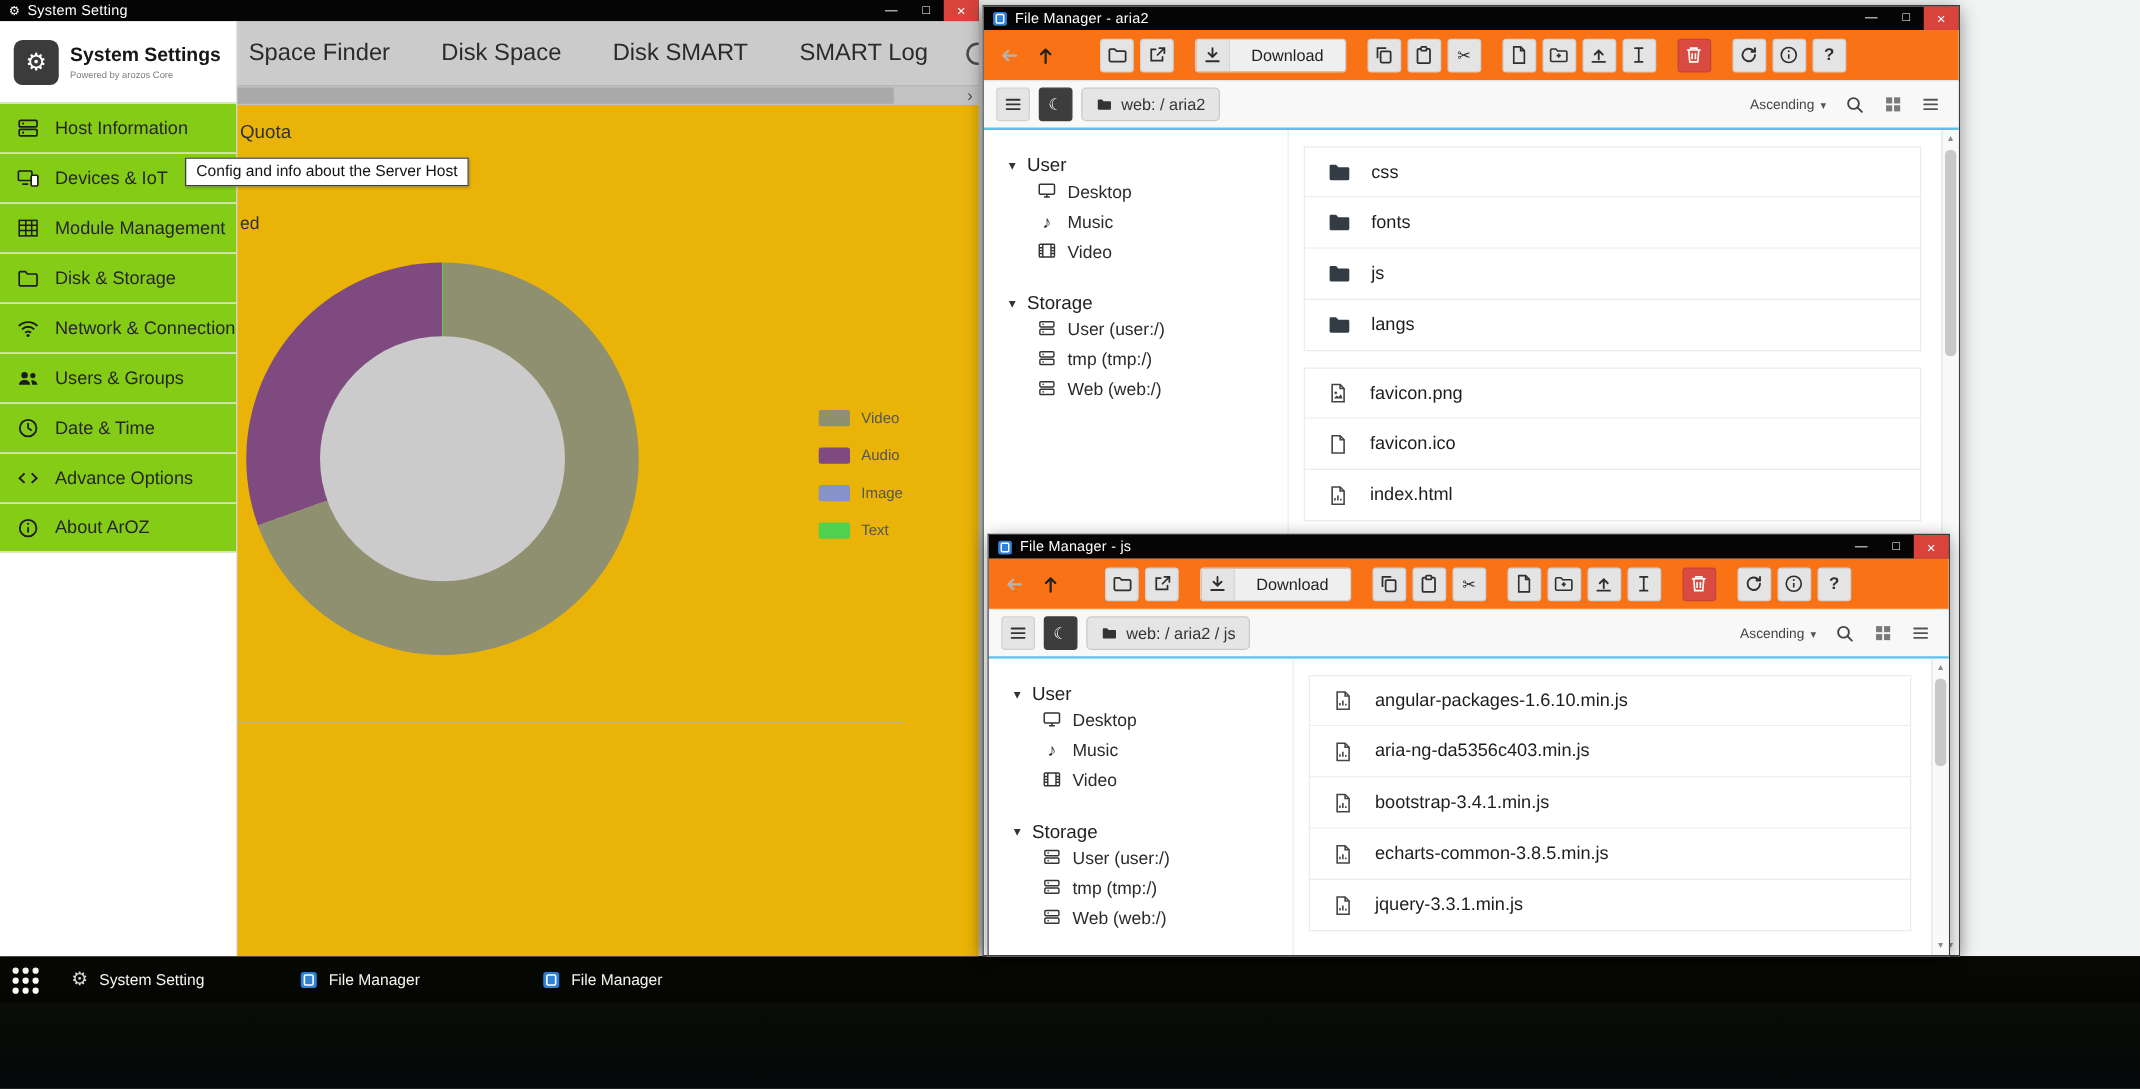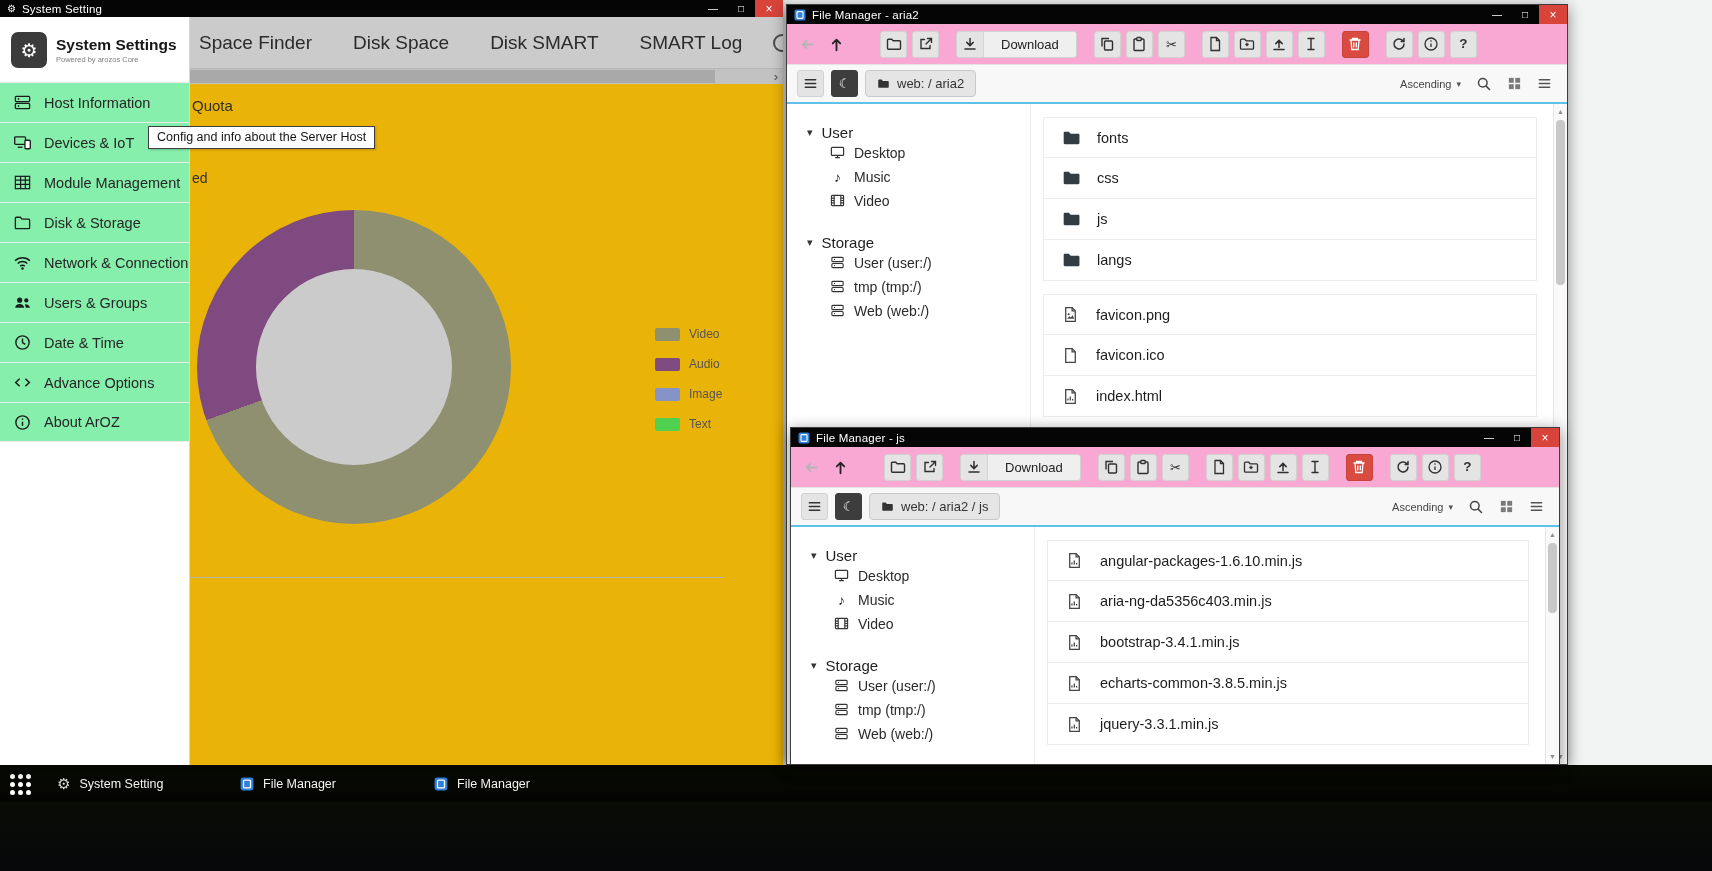--- a/index.html
+++ b/index.html
@@ -24,21 +24,21 @@
 
   
   #win-settings{left:0;top:0;width:783px;height:765px;background:#cbcbcb;z-index:1}
   #win-settings .titlebar{height:17px}
   .ss-body{display:flex;height:748px}
   .ss-sidebar{width:190px;flex:none;background:#fff;border-right:1px solid #d7d7d7}
   .ss-logo{display:flex;align-items:center;gap:9px;padding:15px 10px 14px 11px}
   .ss-logo-badge{width:36px;height:36px;flex:none;background:#3b3b3b;border-radius:7px;display:flex;align-items:center;justify-content:center;color:#fff;font-size:19px}
   .ss-logo-title{font-size:15.5px;color:#161616;font-weight:bold}
   .ss-logo-sub{font-size:7.5px;color:#7c7c7c;margin-top:1px}
-  .ss-menu-item{height:40px;display:flex;align-items:center;gap:12px;padding-left:12px;border-top:1px solid #ececec;font-size:14.5px;color:#262626;background:#86efac;cursor:default}
+  .ss-menu-item{height:40px;display:flex;align-items:center;gap:12px;padding-left:12px;border-top:1px solid #ececec;font-size:14.5px;color:#262626;background:#84cc16;cursor:default}
   .ss-menu-item:last-child{border-bottom:1px solid #ececec}
   .ss-mi-ico{width:20px;height:20px;flex:none;display:flex;align-items:center;justify-content:center}
   .ss-main{flex:1;display:flex;flex-direction:column;background:#cbcbcb;min-width:0}
   .ss-tabrow{height:51px;flex:none;display:flex;align-items:center;gap:41px;padding-left:9px;position:relative}
   .ss-tab{font-size:19px;color:#2b2b2b;white-space:nowrap;cursor:default}
   .tab-search{background:transparent;border:none;outline:none;font-size:15px;color:#666;width:132px;font-family:"Liberation Sans",sans-serif}
   .tab-search::placeholder{color:#8f8f8f}
   .ss-search-circle{position:absolute;right:-8px;top:17px;width:18px;height:18px;border:2px solid #4a4a4a;border-radius:50%}
   .ss-hscroll{height:16px;flex:none;background:#c2c2c2;position:relative;border-top:1px solid #b7b7b7}
   .ss-hthumb{position:absolute;left:0;top:1px;height:13px;width:525px;background:#a9a9a9}
@@ -54,21 +54,21 @@
   .legend-label{font-size:12px;color:#555}
   .ss-divider{position:absolute;left:0;top:493px;width:533px;height:1px;background:#b4b4b4}
   .tooltip{position:absolute;left:148px;top:126px;background:#fff;border:1px solid #3e3e3e;padding:3px 8px 4px;font-size:12.5px;color:#141414;z-index:12;white-space:nowrap;box-shadow:1px 1px 2px rgba(0,0,0,.2)}
 
   
   .fm{background:#fff;border:1px solid #3e3e3e;display:flex;flex-direction:column}
   #win-fm1{left:786px;top:4px;width:782px;height:761px;z-index:2}
   #win-fm2{left:790px;top:427px;width:770px;height:338px;z-index:3}
   .fm .titlebar{height:19px;flex:none}
   .fm-tb-ico{width:12px;height:12px;flex:none}
-  .fm-toolbar1{height:41px;flex:none;background:#f9a8d4;border-bottom:1px solid #e3e3e3;display:flex;align-items:center;gap:5px;padding:0 8px}
+  .fm-toolbar1{height:41px;flex:none;background:#f97316;border-bottom:1px solid #e3e3e3;display:flex;align-items:center;gap:5px;padding:0 8px}
   .fm-toolbar2{height:37px;flex:none;background:#f8f8f8;display:flex;align-items:center;gap:7px;padding:0 10px}
   .fm-blueline{height:2px;flex:none;background:#5fc0e8}
   .nav-glyph{width:24px;height:27px;display:flex;align-items:center;justify-content:center;flex:none}
   .icon-btn{width:27px;height:27px;background:#e4e4e4;border:1px solid #d2d2d2;border-radius:3px;display:inline-flex;align-items:center;justify-content:center;flex:none;cursor:default}
   .icon-btn.danger{background:#d94b40;border-color:#c6423a}
   .icon-btn.darkbtn{background:#3d3d3d;border-color:#3d3d3d}
   .glyph-cut{font-size:13px;color:#2f2f2f;line-height:1}
   .glyph-help{font-size:13.5px;color:#2f2f2f;font-weight:bold;line-height:1}
   .glyph-moon{font-size:13px;color:#fff;line-height:1}
   .tb-sp{width:22px;flex:none}
@@ -466,27 +466,27 @@
           <span>Web (web:/)</span>
         </div>
       </div>
     </div>
     <div class="fm-files">
       <div class="fgroup">
         <div class="frow">
           <svg width="18" height="18" viewBox="0 0 16 16">
               <path d="M1.5 3.5c0-.6.4-1 1-1h3.6l1.6 1.8h6.8c.6 0 1 .4 1 1v7.2c0 .6-.4 1-1 1h-12c-.6 0-1-.4-1-1z" fill="#333c45"></path>
             </svg>
-          <span>fonts</span>
+          <span>css</span>
         </div>
         <div class="frow">
           <svg width="18" height="18" viewBox="0 0 16 16">
               <path d="M1.5 3.5c0-.6.4-1 1-1h3.6l1.6 1.8h6.8c.6 0 1 .4 1 1v7.2c0 .6-.4 1-1 1h-12c-.6 0-1-.4-1-1z" fill="#333c45"></path>
             </svg>
-          <span>css</span>
+          <span>fonts</span>
         </div>
         <div class="frow">
           <svg width="18" height="18" viewBox="0 0 16 16">
               <path d="M1.5 3.5c0-.6.4-1 1-1h3.6l1.6 1.8h6.8c.6 0 1 .4 1 1v7.2c0 .6-.4 1-1 1h-12c-.6 0-1-.4-1-1z" fill="#333c45"></path>
             </svg>
           <span>js</span>
         </div>
         <div class="frow">
           <svg width="18" height="18" viewBox="0 0 16 16">
               <path d="M1.5 3.5c0-.6.4-1 1-1h3.6l1.6 1.8h6.8c.6 0 1 .4 1 1v7.2c0 .6-.4 1-1 1h-12c-.6 0-1-.4-1-1z" fill="#333c45"></path>

